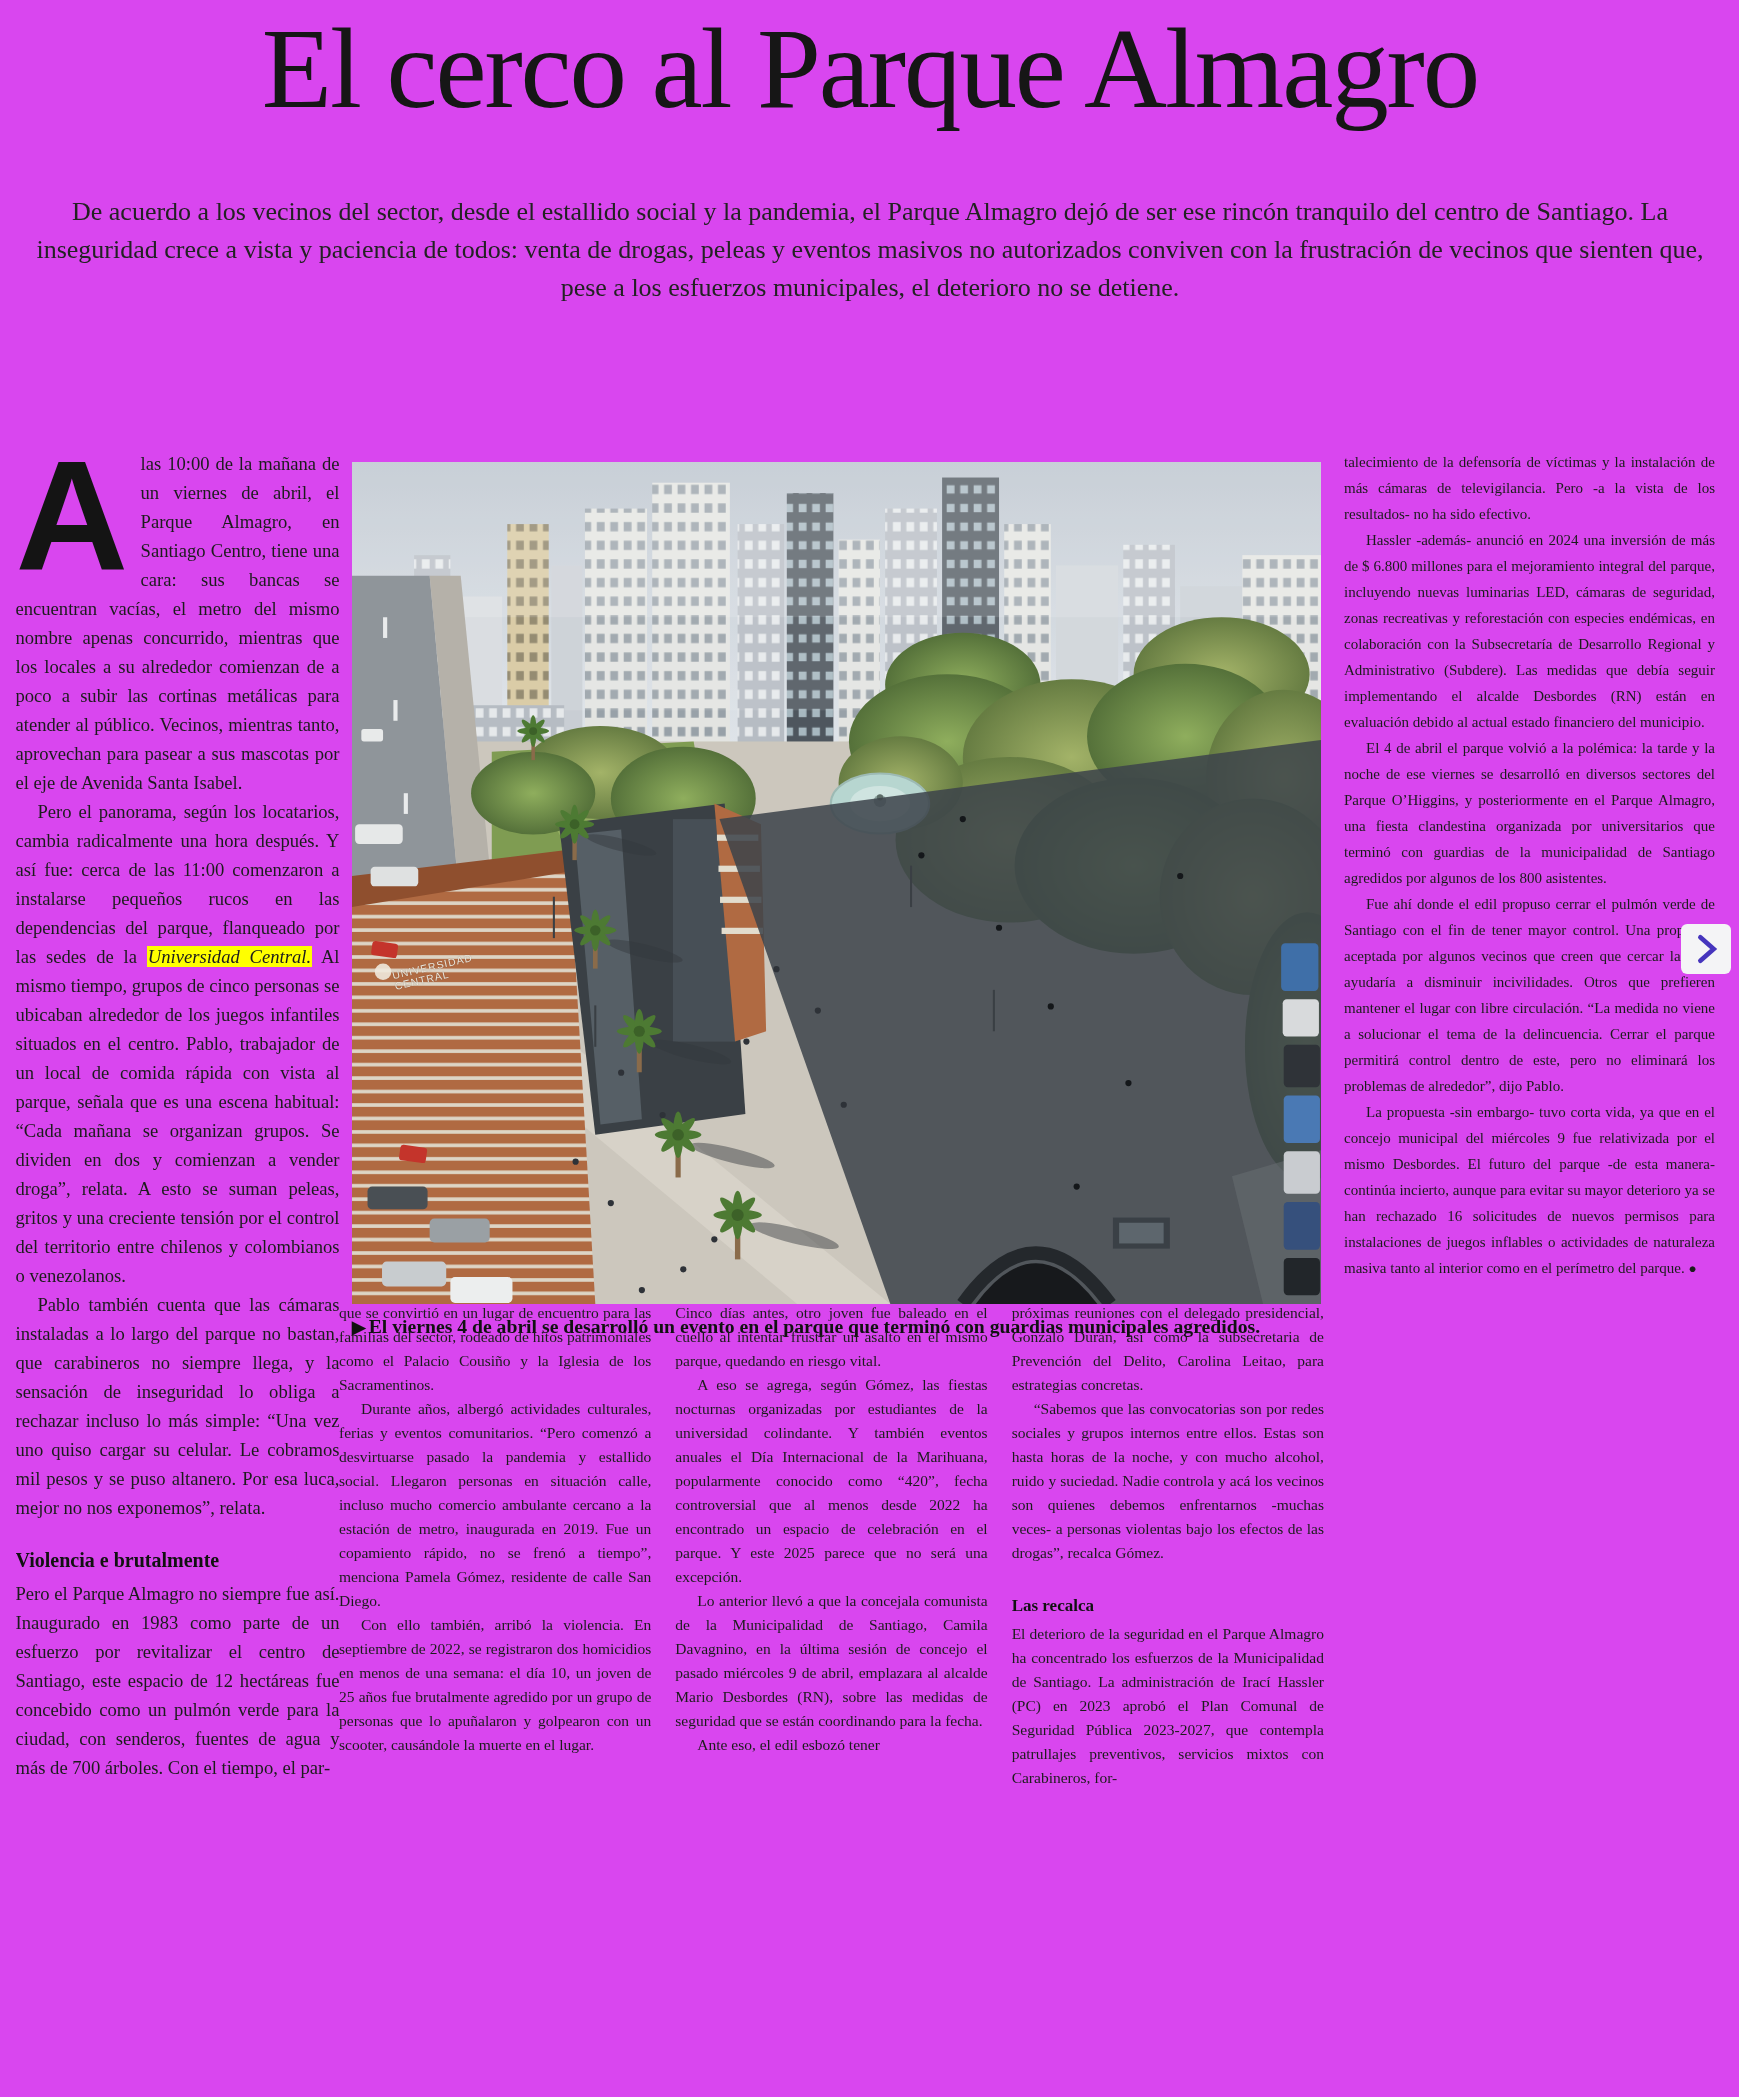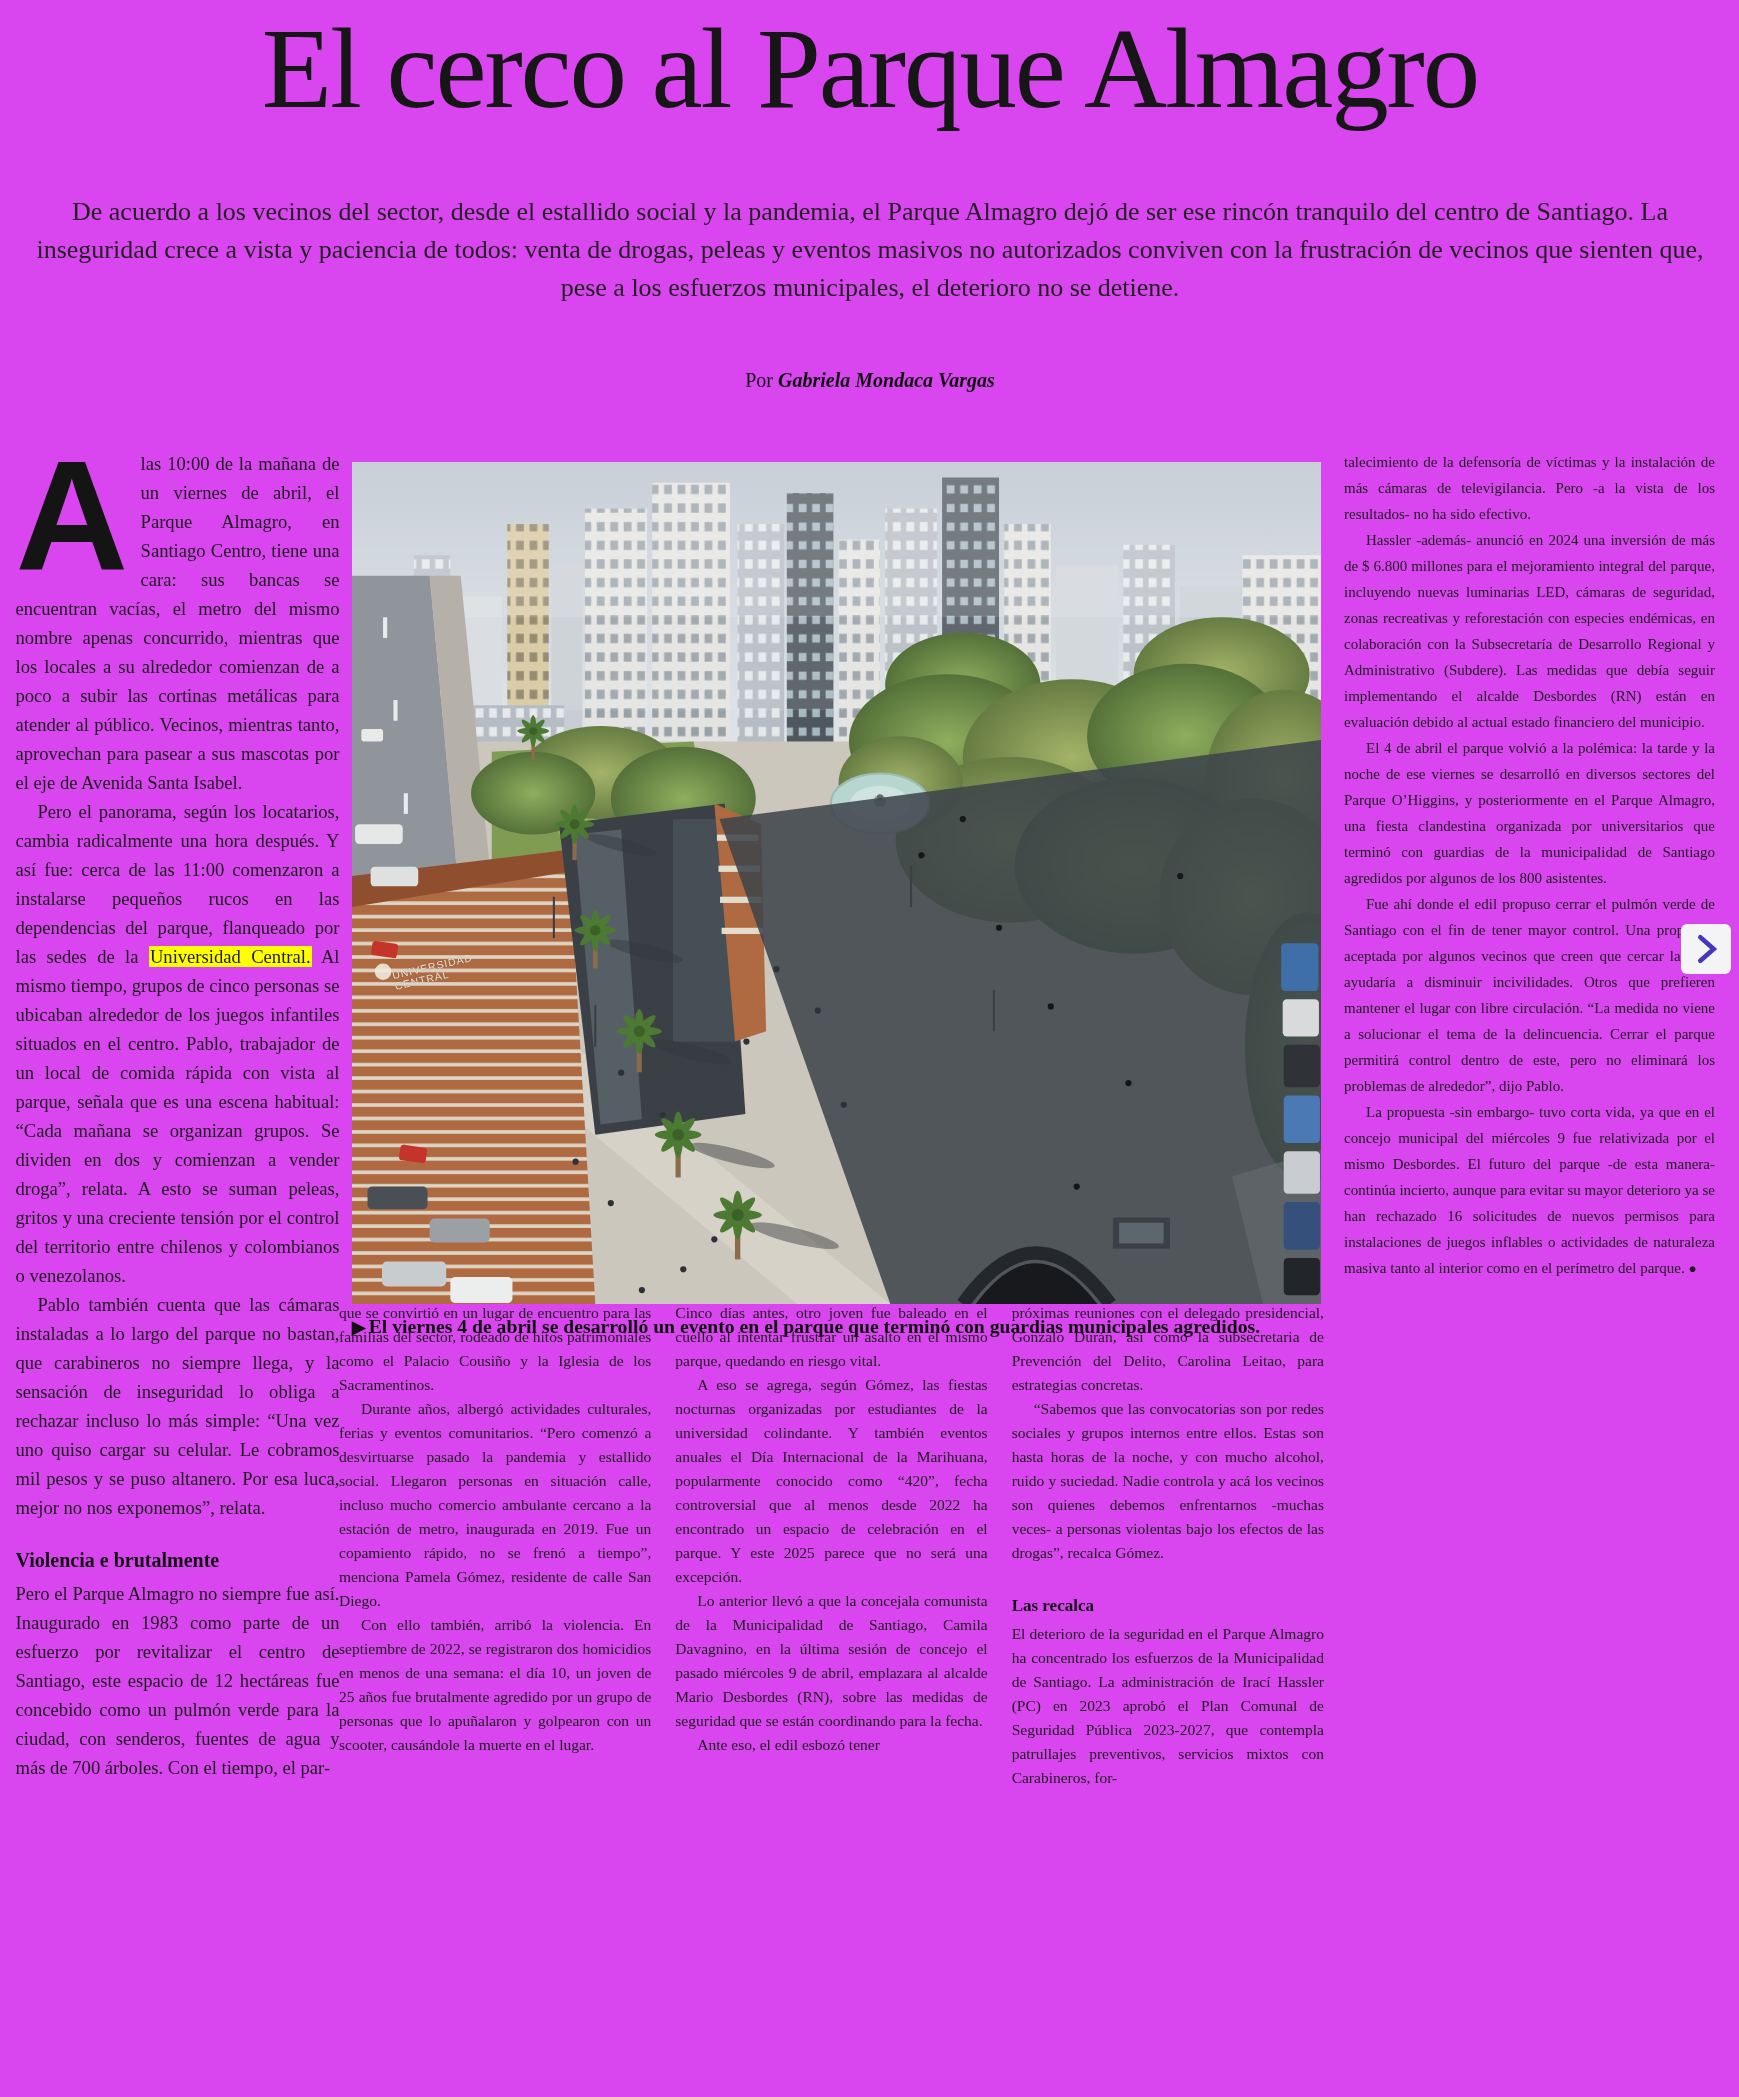--- a/index.html
+++ b/index.html
@@ -13,21 +13,21 @@
   .byline{position:absolute;top:369px;left:0;width:100%;margin:0;text-align:center;font-size:20px;color:#111;}
   .byline .author{font-weight:bold;font-style:italic;}
   
   .col p{margin:0;text-align:justify;}
   .col p.ind{text-indent:22px;}
   .col h3{margin:24px 0 4.1px 0;font-family:"Liberation Serif",serif;color:#111;}
   .col1{position:absolute;left:15.5px;top:449px;width:324px;height:1638px;overflow:hidden;
         font-size:18.6px;line-height:29px;}
   .col1 h3{font-size:20px;}
   .dropcap{float:left;font:800 156px/0.78 "Liberation Sans",sans-serif;color:#141414;margin:6.2px 12.4px 0 0;}
-  mark{background:#ffff00;color:inherit;padding:0 1px;}
+  mark{background:#ffff00;color:inherit;padding:0 1px;font-style:italic;}
   .col5{position:absolute;left:1344px;top:449px;width:371px;height:1640px;overflow:hidden;
         font-size:15px;line-height:26px;}
   .bottomcols{position:absolute;left:339px;top:1301px;width:985px;height:727px;display:flex;gap:24px;}
   .bottomcols .col{flex:1;overflow:hidden;font-size:15.5px;line-height:24px;}
   .bottomcols h3{font-size:17px;margin-top:29px;}
   .endmark{font-size:0.9em;}
   
   .photo{position:absolute;left:352px;top:462px;width:969px;height:842px;overflow:hidden;background:#cfd4d9;}
   .photo svg{display:block;width:100%;height:100%;}
   .sign{position:absolute;left:40px;top:493px;width:135px;transform:rotate(-13deg);
@@ -41,21 +41,20 @@
             background:#f4f4f6;border-radius:6.2px;cursor:pointer;padding:0;}
   .next-btn svg{display:block;margin:auto;}
 </style>
 </head>
 <body>
 
 <div id="page">
 
   <h1 class="headline">El cerco al Parque Almagro</h1>
   <p class="deck">De acuerdo a los vecinos del sector, desde el estallido social y la pandemia, el Parque Almagro dejó de ser ese rincón tranquilo del centro de Santiago. La inseguridad crece a vista y paciencia de todos: venta de drogas, peleas y eventos masivos no autorizados conviven con la frustración de vecinos que sienten que, pese a los esfuerzos municipales, el deterioro no se detiene.</p>
-  <p class="byline"><span>Por </span><span class="author">Gabriela Mondaca Vargas</span></p>
 
   <div class="col col1">
     <p><span class="dropcap">A</span><span>las 10:00 de la mañana de un viernes de abril, el Parque Almagro, en Santiago Centro, tiene una cara: sus bancas se encuentran vacías, el metro del mismo nombre apenas concurrido, mientras que los locales a su alrededor comienzan de a poco a subir las cortinas metálicas para atender al público. Vecinos, mientras tanto, aprovechan para pasear a sus mascotas por el eje de Avenida Santa Isabel.</span></p>
     <p class="ind"><span>Pero el panorama, según los locatarios, cambia radicalmente una hora después. Y así fue: cerca de las 11:00 comenzaron a instalarse pequeños rucos en las dependencias del parque, flanqueado por las sedes de la </span><mark>Universidad Central.</mark><span> Al mismo tiempo, grupos de cinco personas se ubicaban alrededor de los juegos infantiles situados en el centro. Pablo, trabajador de un local de comida rápida con vista al parque, señala que es una escena habitual: “Cada mañana se organizan grupos. Se dividen en dos y comienzan a vender droga”, relata. A esto se suman peleas, gritos y una creciente tensión por el control del territorio entre chilenos y colombianos o venezolanos.</span></p>
     <p class="ind">Pablo también cuenta que las cámaras instaladas a lo largo del parque no bastan, que carabineros no siempre llega, y la sensación de inseguridad lo obliga a rechazar incluso lo más simple: “Una vez uno quiso cargar su celular. Le cobramos mil pesos y se puso altanero. Por esa luca, mejor no nos exponemos”, relata.</p>
     <h3>Violencia e brutalmente</h3>
     <p>Pero el Parque Almagro no siempre fue así. Inaugurado en 1983 como parte de un esfuerzo por revitalizar el centro de Santiago, este espacio de 12 hectáreas fue concebido como un pulmón verde para la ciudad, con senderos, fuentes de agua y más de 700 árboles. Con el tiempo, el par-</p>
   </div>
 
   <div class="photo">

